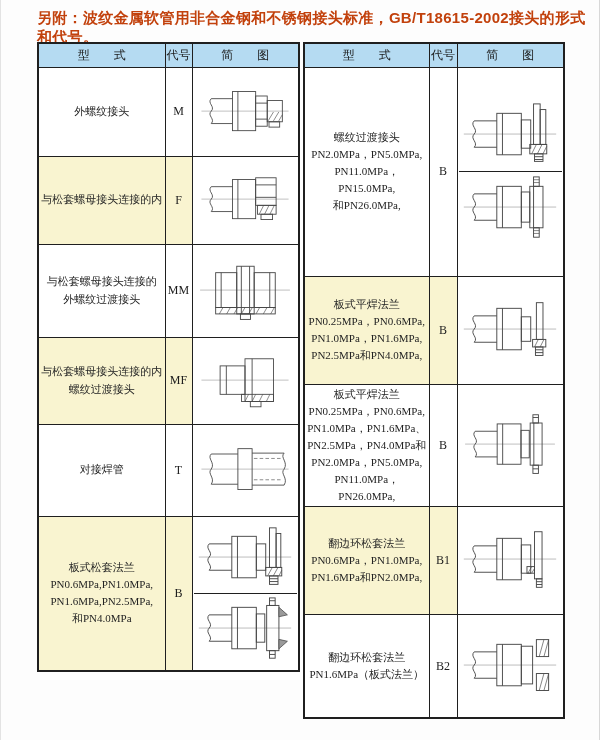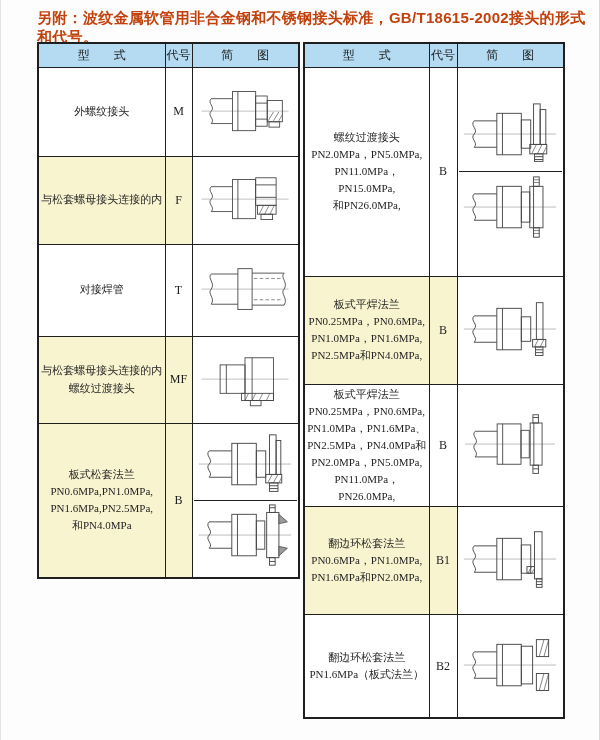--- a/index.html
+++ b/index.html
@@ -99,50 +99,69 @@
               <path d="M44 13v44"></path>
           <rect x="64" y="11" width="23" height="31"></rect>
               <path d="M64 19h23M64 33h23"></path>
           <rect x="66" y="42" width="21" height="10"></rect>
           <path class="h" d="M68 52l5-10M74 52l5-10M80 52l5-10"></path>
           <rect x="70" y="52" width="13" height="6"></rect>
         </svg>
       </td>
     </tr>
 
-
-    <tr style="height:92px">
-      <td class="type">对接焊管</td>
-      <td class="code">T</td>
-      <td class="dia">
-        <svg width="98" height="64" viewBox="0 0 104 72">
-          <path class="cl" d="M3 35H101"></path>
-          <path d="M14 18c-5 5 5 10 0 17c-5 5 5 10 0 17M14 18h30M14 52h30"></path>
-          <rect x="44" y="12" width="16" height="46"></rect>
-          <path d="M60 17h36M60 53h36"></path>
-          <path d="M96 17c-5 5 5 10 0 18c-5 5 5 10 0 18"></path>
-          <path class="dash" d="M62 23h32M62 47h32"></path>
+    <tr style="height:93px">
+      <td class="type">与松套螺母接头连接的
+外螺纹过渡接头</td>
+      <td class="code">MM</td>
+      <td class="dia">
+        <svg width="98" height="66" viewBox="0 0 104 72">
+          <path class="cl" d="M3 35H101"></path>
+          <rect x="20" y="16" width="23" height="38"></rect>
+              <path d="M26 16v38"></path>
+          <rect x="43" y="9" width="19" height="52"></rect>
+              <path d="M48 9v52M57 9v52"></path>
+          <rect x="62" y="16" width="23" height="38"></rect>
+              <path d="M79 16v38"></path>
+          <rect x="20" y="54" width="65" height="7"></rect>
+          <path class="h" d="M24 61l4-7M32 61l4-7M40 61l4-7M48 61l4-7M56 61l4-7M64 61l4-7M72 61l4-7M80 61l4-7"></path>
+          <rect x="47" y="61" width="11" height="6"></rect>
         </svg>
       </td>
     </tr>
 
     <tr style="height:87px">
       <td class="type hl">与松套螺母接头连接的内
 螺纹过渡接头</td>
       <td class="code hl">MF</td>
       <td class="dia">
         <svg width="98" height="64" viewBox="0 0 104 72">
           <path class="cl" d="M3 35H101"></path>
           <rect x="24" y="19" width="28" height="32"></rect>
               <path d="M31 19v32"></path>
           <rect x="52" y="11" width="32" height="48"></rect>
               <path d="M60 11v48"></path>
           <rect x="48" y="51" width="36" height="8"></rect>
           <path class="h" d="M52 59l4-8M60 59l4-8M68 59l4-8M76 59l4-8"></path>
           <rect x="58" y="59" width="12" height="6"></rect>
+        </svg>
+      </td>
+    </tr>
+
+    <tr style="height:92px">
+      <td class="type">对接焊管</td>
+      <td class="code">T</td>
+      <td class="dia">
+        <svg width="98" height="64" viewBox="0 0 104 72">
+          <path class="cl" d="M3 35H101"></path>
+          <path d="M14 18c-5 5 5 10 0 17c-5 5 5 10 0 17M14 18h30M14 52h30"></path>
+          <rect x="44" y="12" width="16" height="46"></rect>
+          <path d="M60 17h36M60 53h36"></path>
+          <path d="M96 17c-5 5 5 10 0 18c-5 5 5 10 0 18"></path>
+          <path class="dash" d="M62 23h32M62 47h32"></path>
         </svg>
       </td>
     </tr>
 
     <tr style="height:155px">
       <td class="type hl">板式松套法兰
 PN0.6MPa,PN1.0MPa,
 PN1.6MPa,PN2.5MPa,
 和PN4.0MPa</td>
       <td class="code hl">B</td>

